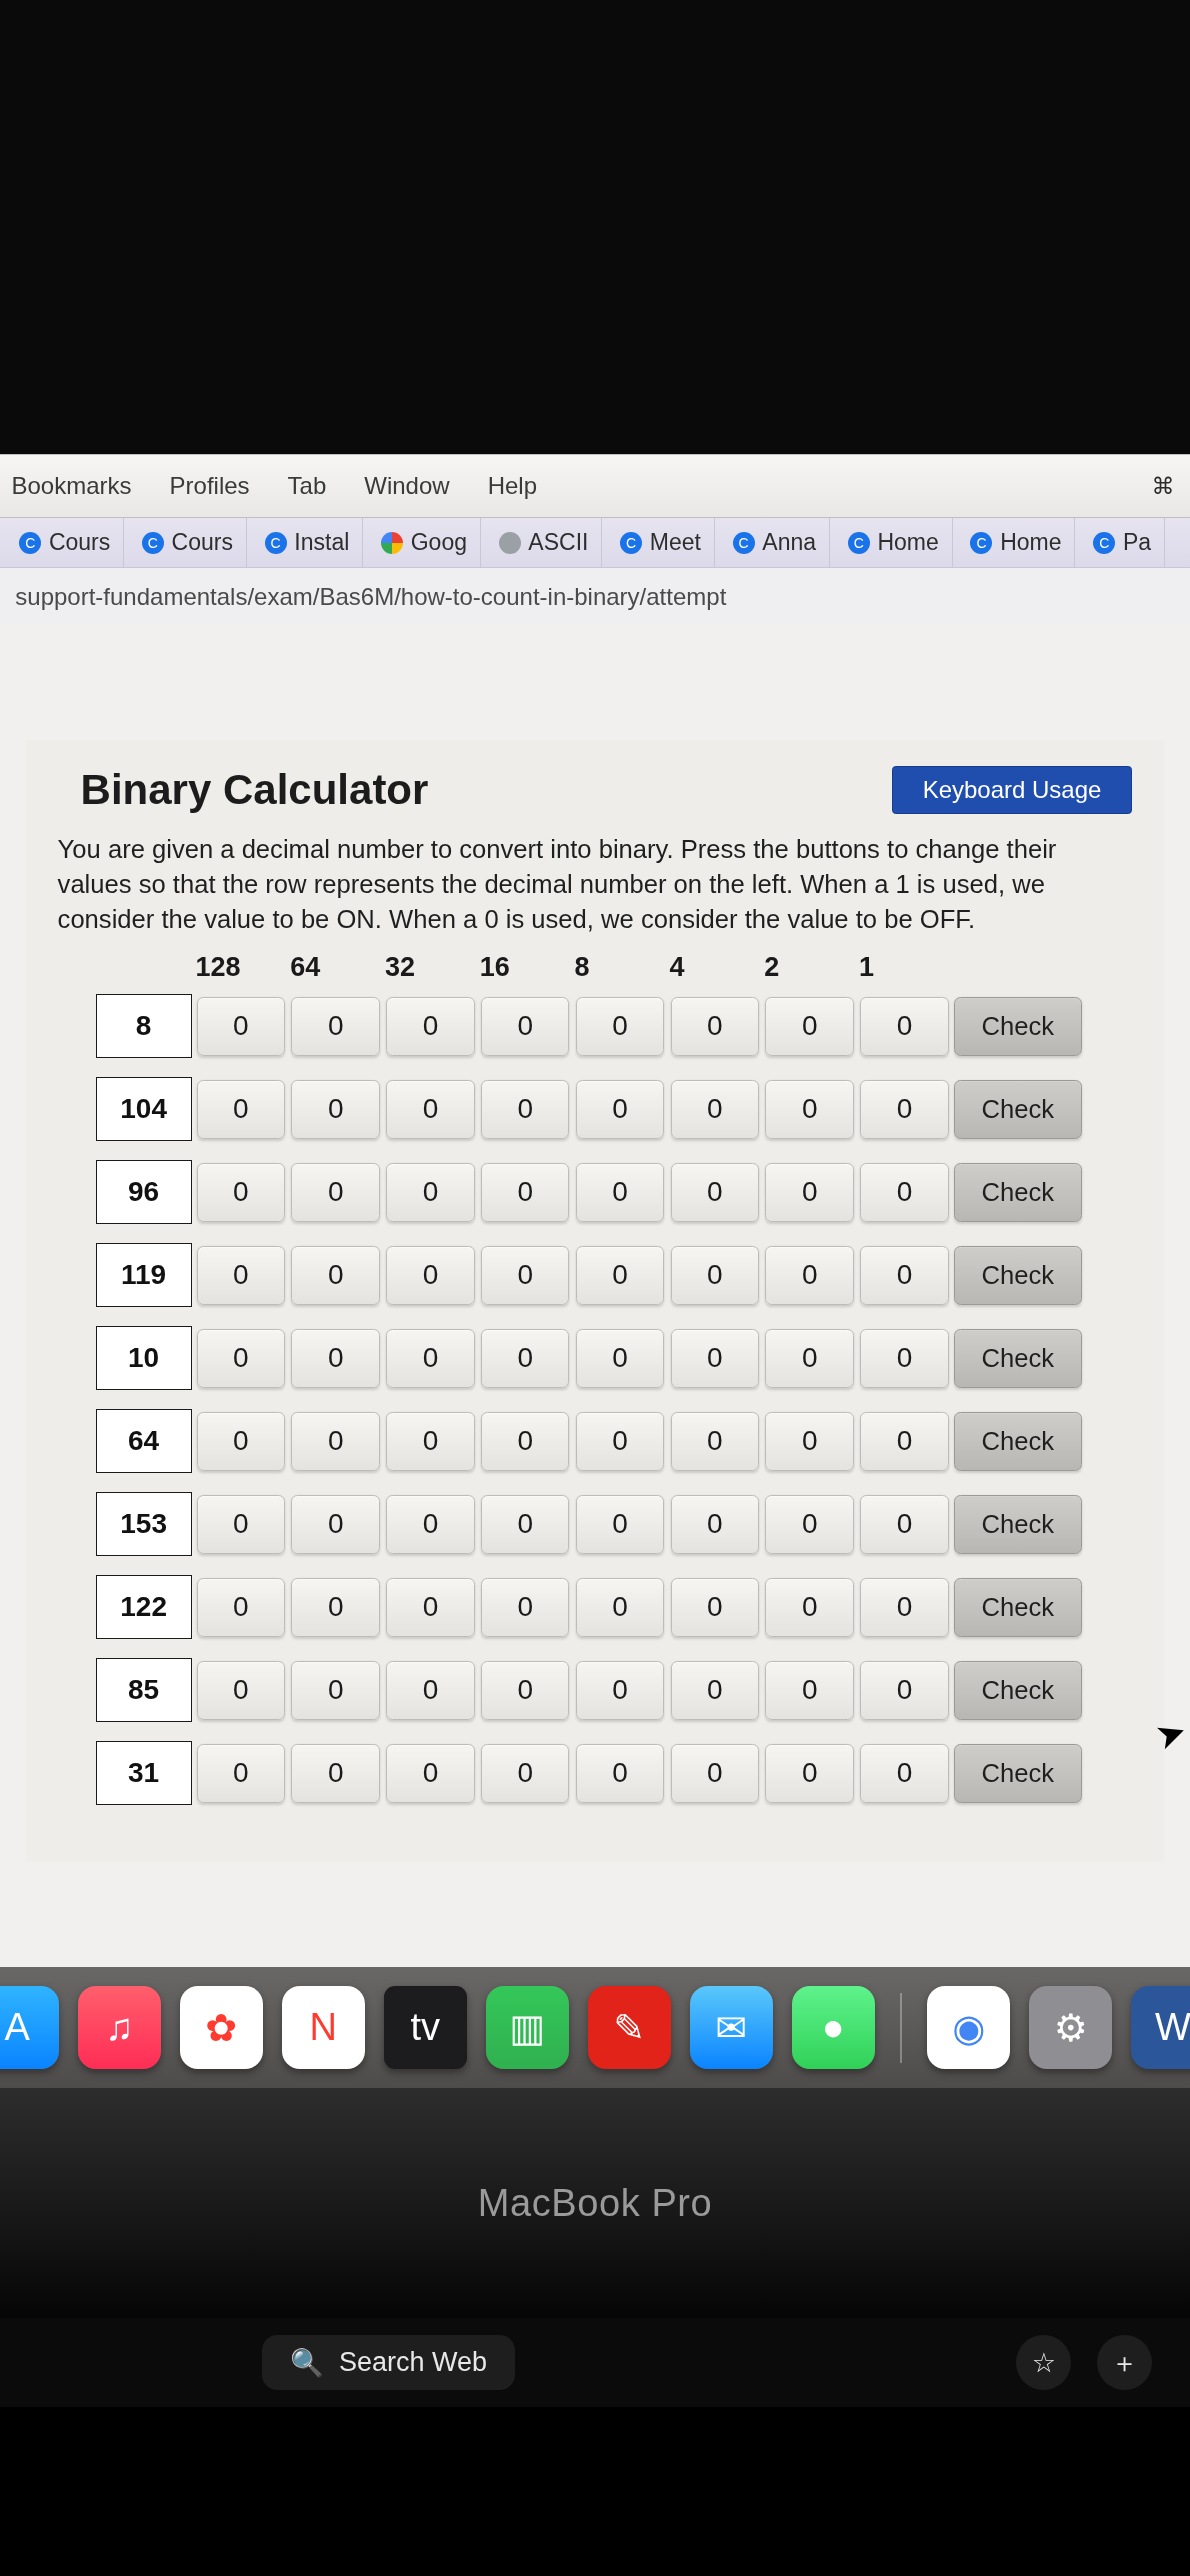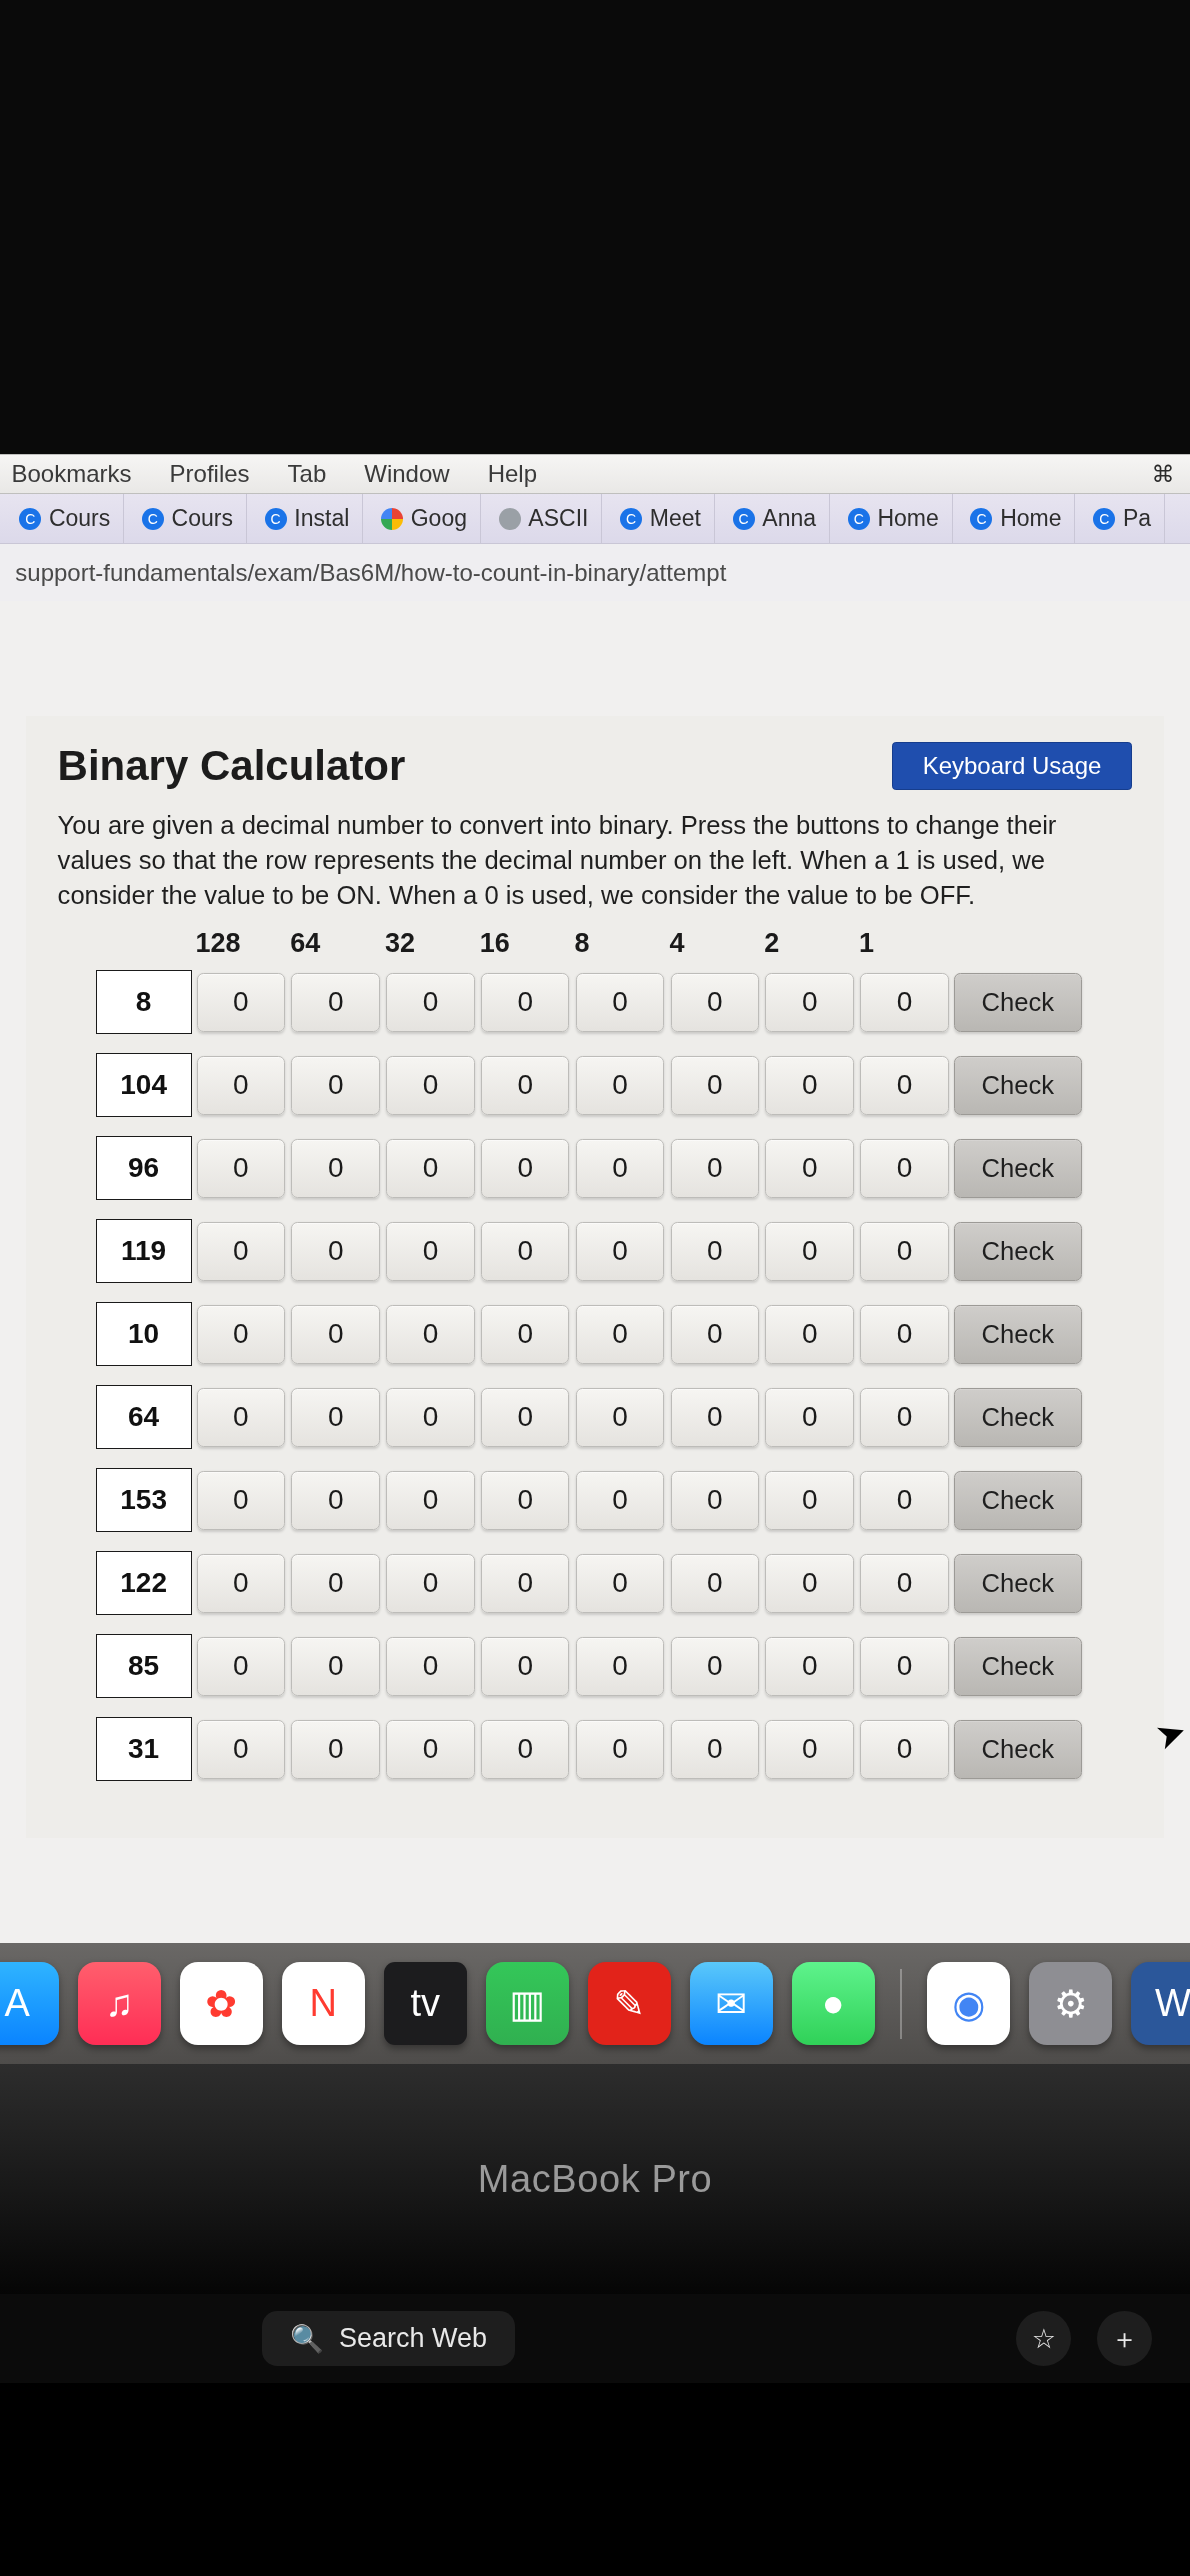--- a/index.html
+++ b/index.html
@@ -11,21 +11,21 @@
     }
 
     
     .top-dark { height: 454px; background: #0a0a0a; }
 
     
     .menu-bar {
       background: linear-gradient(#f6f5f4, #e9e8e6);
       border-top: 0.6px solid #bfbfbd;
       border-bottom: 0.6px solid #bfbfbd;
-      height: 40px;
+      height: 64px;
       display: flex;
       align-items: center;
       padding: 0 11.5px;
       gap: 38px;
       font-size: 24px;
       color: #3a3a3a;
     }
     .menu-bar span { cursor: default; }
     .menu-bar .spacer { flex: 1; }
     .menu-bar .cc-icon {
@@ -84,20 +84,21 @@
     }
     .card {
       margin: 0 25.6px;
       background: #eeedea;
       padding: 25.6px 32px 38px 32px;
     }
     .card-head {
       display: flex; align-items: center; justify-content: space-between;
       margin-bottom: 18px;
       gap: 12.8px;
+      margin-left: 23px;
     }
     .card-title {
       font-size: 42px;
       font-weight: 700;
       color: #1c1c1c;
     }
     .kb-usage-btn {
       background: #1f4eae;
       color: #fff;
       border: 1.3px solid #163d8d;

